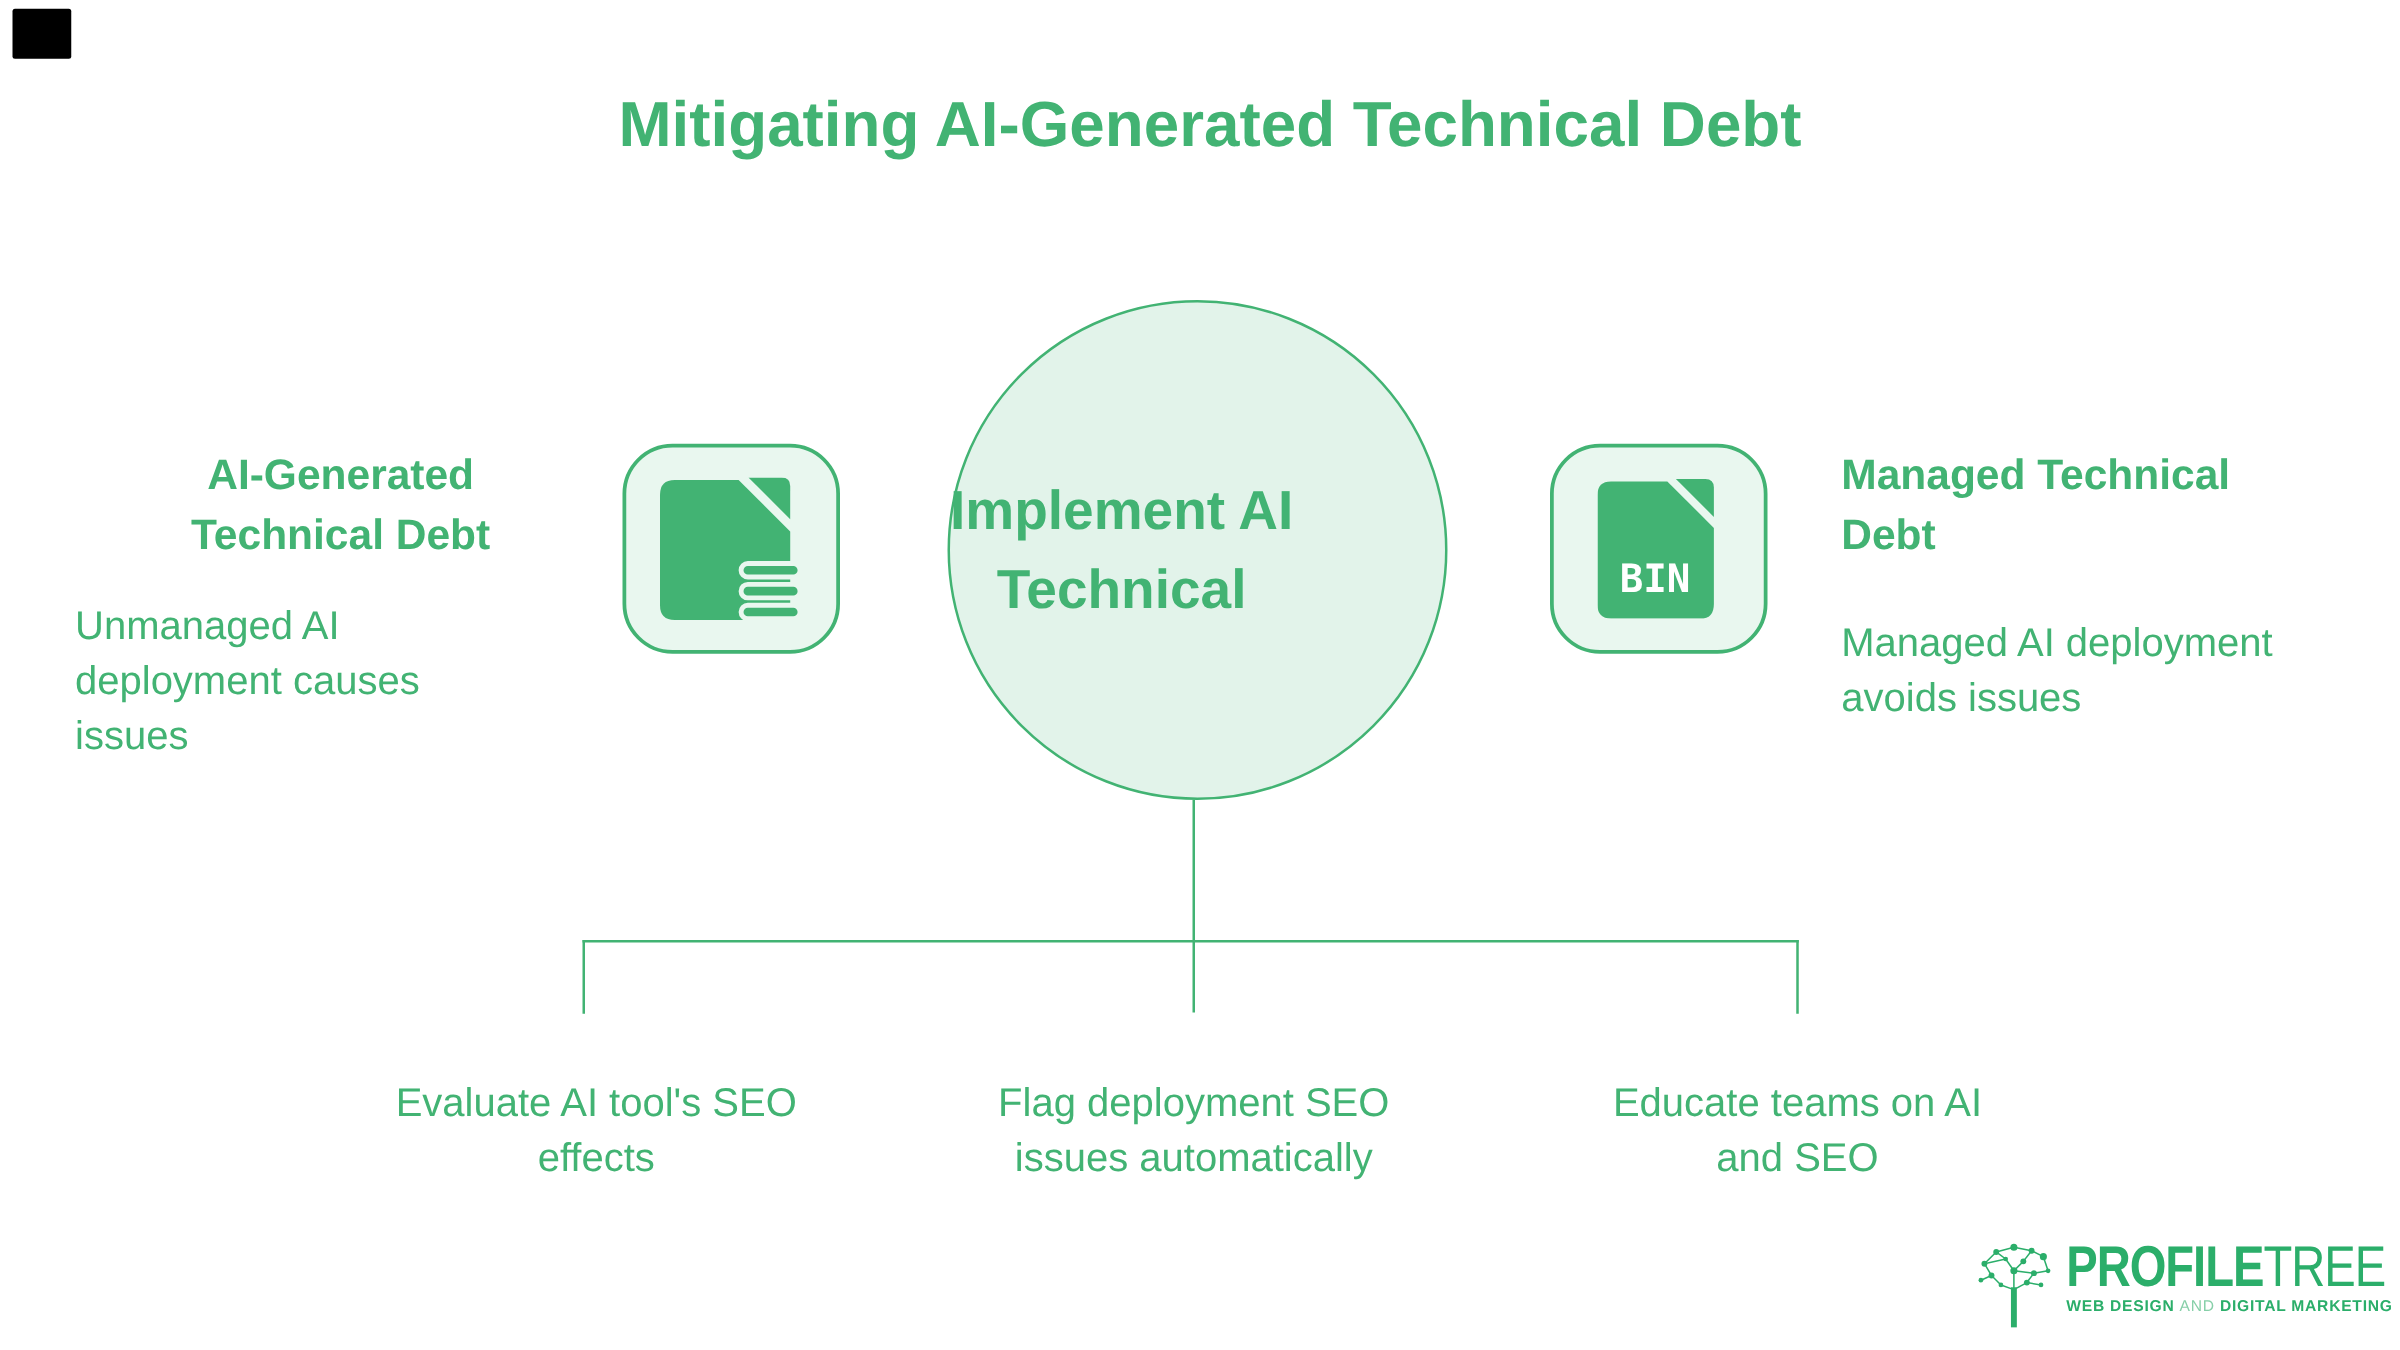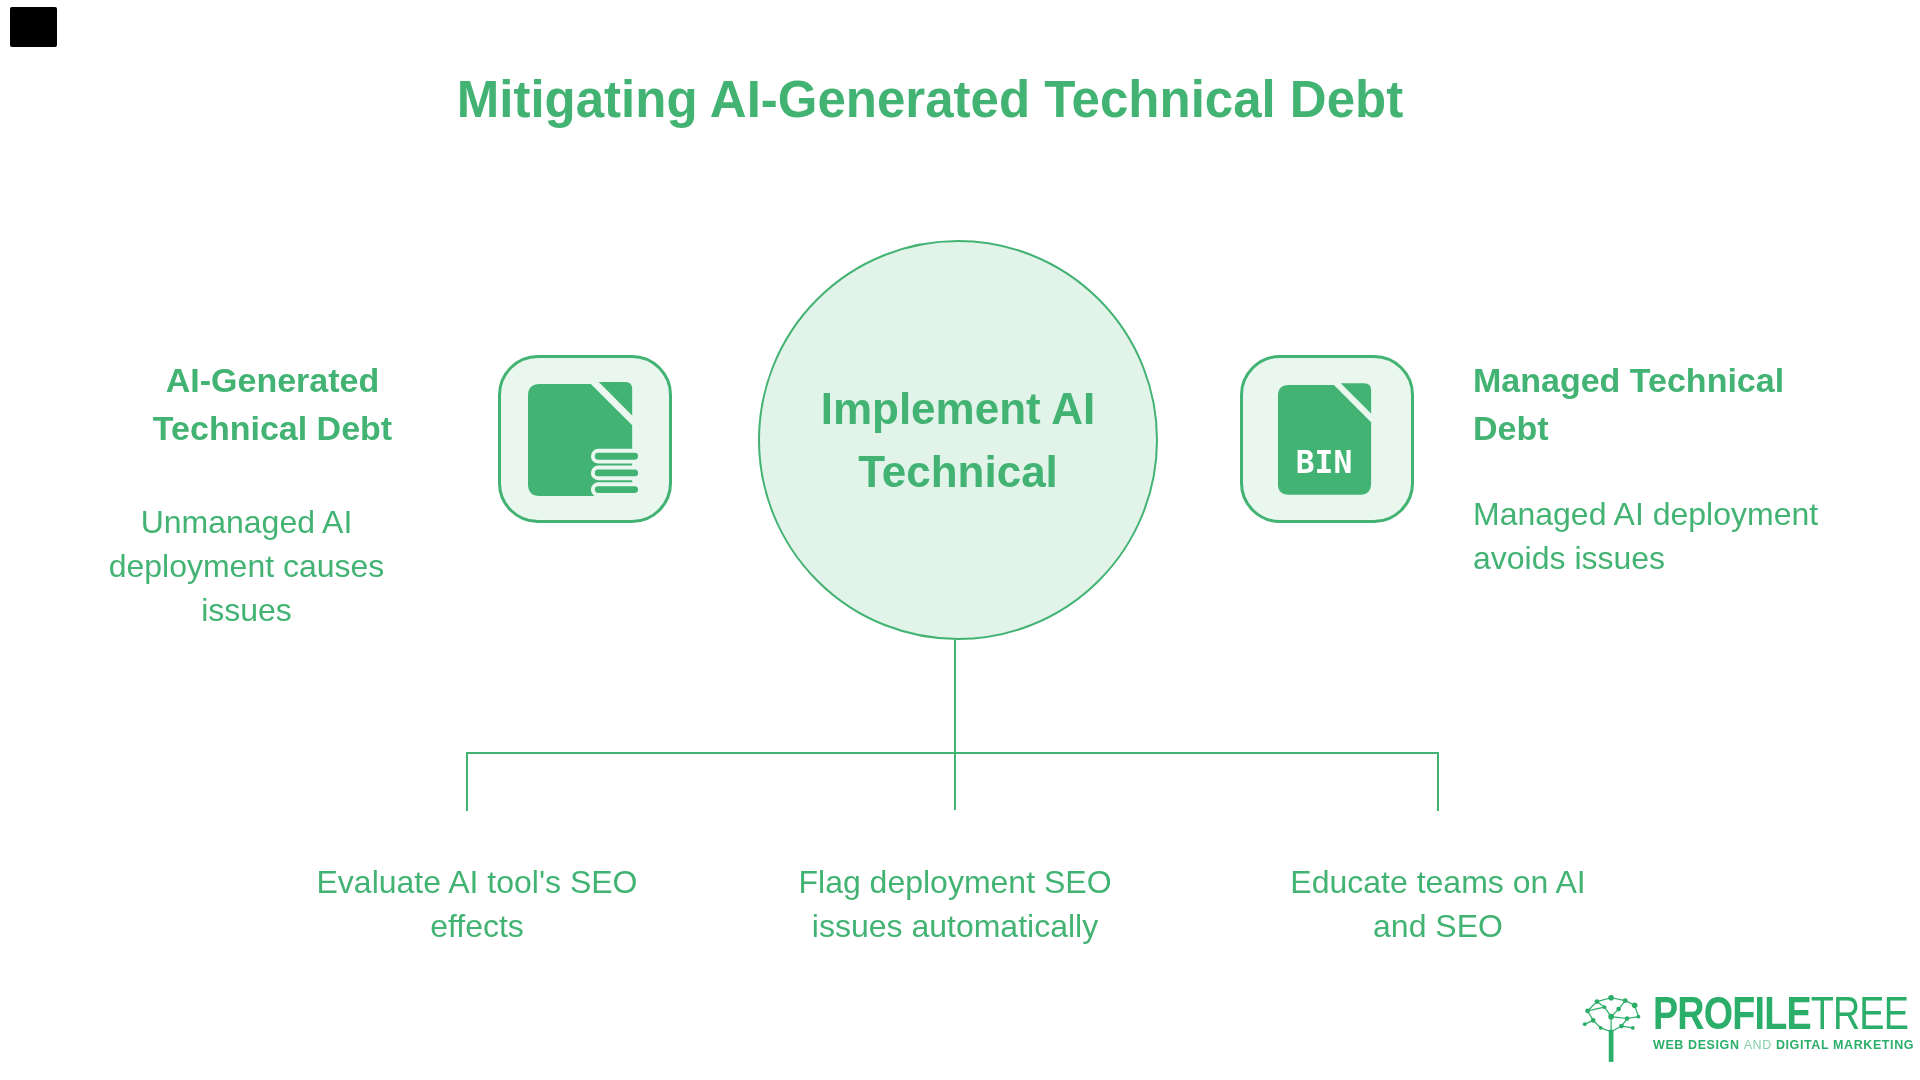--- a/index.html
+++ b/index.html
@@ -20,32 +20,33 @@
   }
   .title {
     position: absolute;
     left: 0; top: 70px;
     width: 1860px;
     text-align: center;
     font-size: 51px;
     font-weight: bold;
     color: var(--green);
     letter-spacing: 0px;
+    padding-left: 38px;
   }
   .circle {
     position: absolute;
     left: 758px; top: 240px;
     width: 400px; height: 400px;
     border-radius: 50%;
     background: var(--circle-fill);
     border: 2px solid var(--green);
     box-sizing: border-box;
     display: flex;
     align-items: center;
-    justify-content: center;
+    justify-content: flex-start;
   }
   .circle-label {
     text-align: center;
     font-size: 44px;
     line-height: 63px;
     font-weight: bold;
     color: var(--green);
   }
   .icon-box {
     position: absolute;
@@ -71,21 +72,21 @@
     font-weight: bold;
     color: var(--green);
   }
   .side-desc {
     position: absolute;
     font-size: 32px;
     line-height: 44px;
     color: var(--green);
   }
   .left-heading { left: 96px; top: 356px; width: 353px; text-align: center; }
-  .left-desc   { left: 60px; top: 500px; width: 373px; text-align: center; }
+  .left-desc   { left: 60px; top: 478px; width: 373px; text-align: left; }
   .right-heading { left: 1473px; top: 356px; width: 420px; text-align: left; }
   .right-desc    { left: 1473px; top: 492px; width: 440px; text-align: left; }
   .line {
     position: absolute;
     background: var(--green);
   }
   .line.v-center { left: 954px; top: 640px; width: 2px; height: 170px; }
   .line.h-main   { left: 466px; top: 752px; width: 973px; height: 2px; }
   .line.v-left   { left: 466px; top: 752px; width: 2px; height: 59px; }
   .line.v-right  { left: 1437px; top: 752px; width: 2px; height: 59px; }

